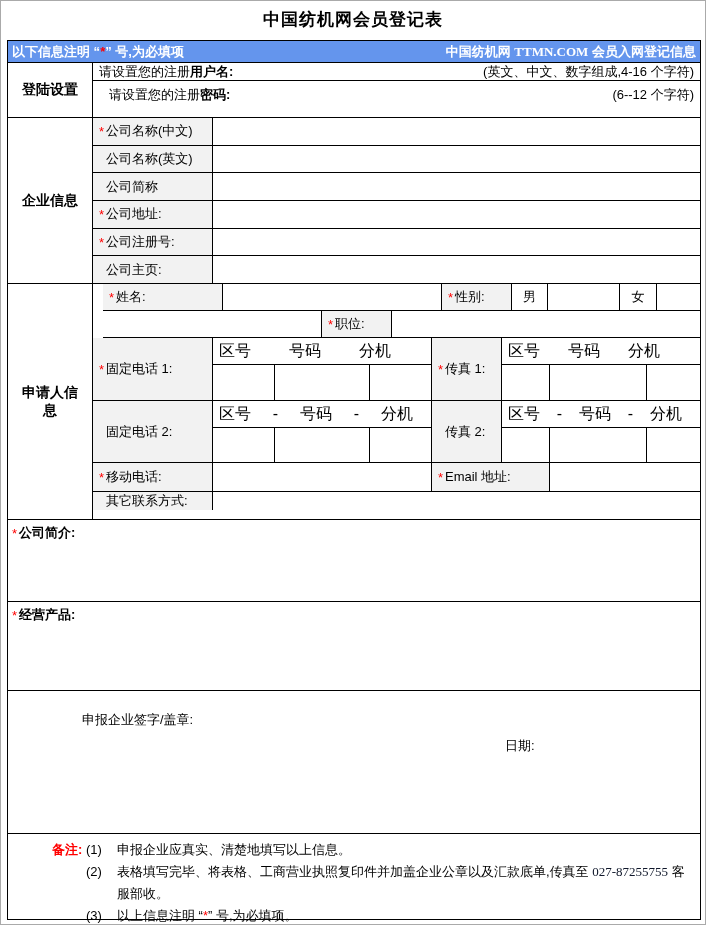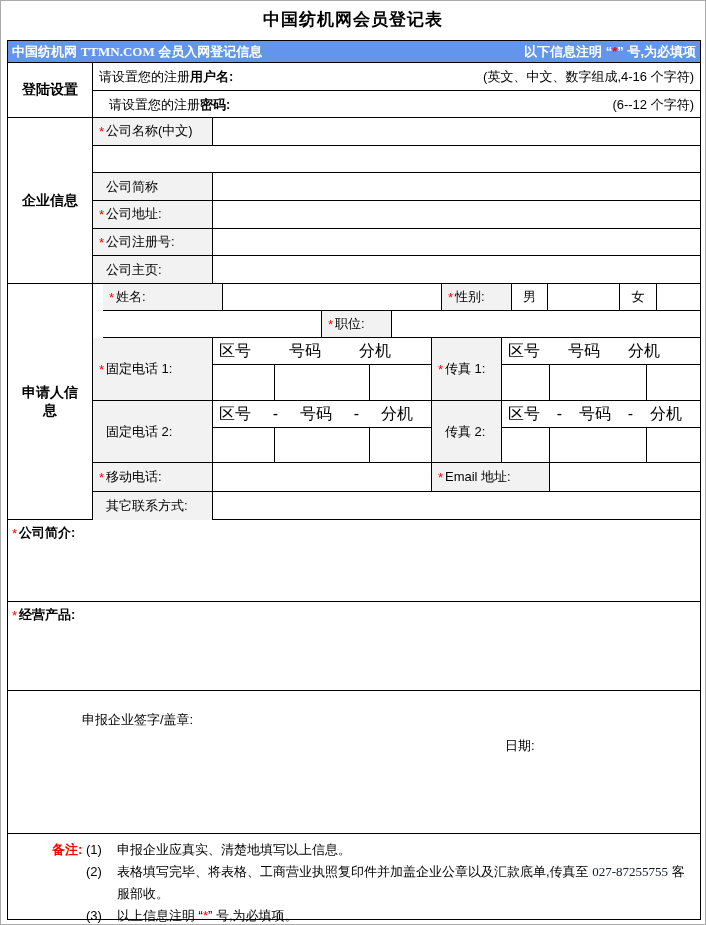--- a/index.html
+++ b/index.html
@@ -15,21 +15,21 @@
 
   .section { display:flex; border-bottom:1px solid #000; }
   .sec-label { width:85px; flex:none; border-right:1px solid #000; display:flex; flex-direction:column; align-items:center; justify-content:center; font-weight:bold; font-size:14px; background:#fff; }
   .sec-content { flex:1; display:flex; flex-direction:column; min-width:0; }
 
   .row { display:flex; border-bottom:1px solid #000; min-height:0; }
   .sec-content > .row:last-child { border-bottom:none; }
   .cell { border-right:1px solid #000; display:flex; align-items:center; font-size:13px; min-width:0; }
   .row > .cell:last-child { border-right:none; }
 
-  .h-login { height:55px; }   .r28 { height:28px; flex:none; }  .r27 { height:27px; flex:none;margin-left:10px; }
+  .h-login { height:55px; }   .r28 { height:18px; flex:none; }  .r27 { height:27px; flex:none;margin-left:10px; }
   .h-company { height:166px; }  .h-company .row { flex:1; }
   .h-applicant { height:236px; }
   .r63 { height:63px; flex:none; } .r62 { height:62px; flex:none; } .r29 { height:29px; flex:none; }
 
   .lg-cell { flex:1; justify-content:space-between; padding:0 6px; }
   .b { font-weight:bold; }
 
   .label-cell { width:120px; flex:none; background:#F2F2F2; padding-left:4px; }
   .r-label { width:70px; flex:none; background:#F2F2F2; padding-left:4px; }
   .email-label { width:118px; flex:none; background:#F2F2F2; padding-left:4px; }
@@ -69,22 +69,22 @@
 </style>
 </head>
 <body>
 
 <div class="page">
   <div class="title">中国纺机网会员登记表</div>
 
   <div class="form-table">
 
     <div class="bluebar">
+      <div><span>以下信息注明 “</span><span class="star">*</span><span>” 号,为必填项</span></div>
       <div><span>中国纺机网 </span><span class="brand">TTMN.COM</span><span> 会员入网登记信息</span></div>
-      <div><span>以下信息注明 “</span><span class="star">*</span><span>” 号,为必填项</span></div>
     </div>
 
     <div class="section h-login">
       <div class="sec-label">
           <div>登陆设置</div>
         </div>
       <div class="sec-content">
         <div class="row r28">
           <div class="cell lg-cell">
             <div><span>请设置您的注册</span><span class="b">用户名:</span></div>
@@ -106,20 +106,24 @@
         </div>
       <div class="sec-content">
         <div class="row">
           <div class="cell label-cell">
               <span class="astr">*</span>
               <span>公司名称(中文)</span>
             </div>
           <div class="cell value-cell"></div>
         </div>
         <div class="row">
+          <div class="cell label-cell">
+              <span class="astr"></span>
+              <span>公司名称(英文)</span>
+            </div>
           <div class="cell value-cell"></div>
         </div>
         <div class="row">
           <div class="cell label-cell">
               <span class="astr"></span>
               <span>公司简称</span>
             </div>
           <div class="cell value-cell"></div>
         </div>
         <div class="row">

